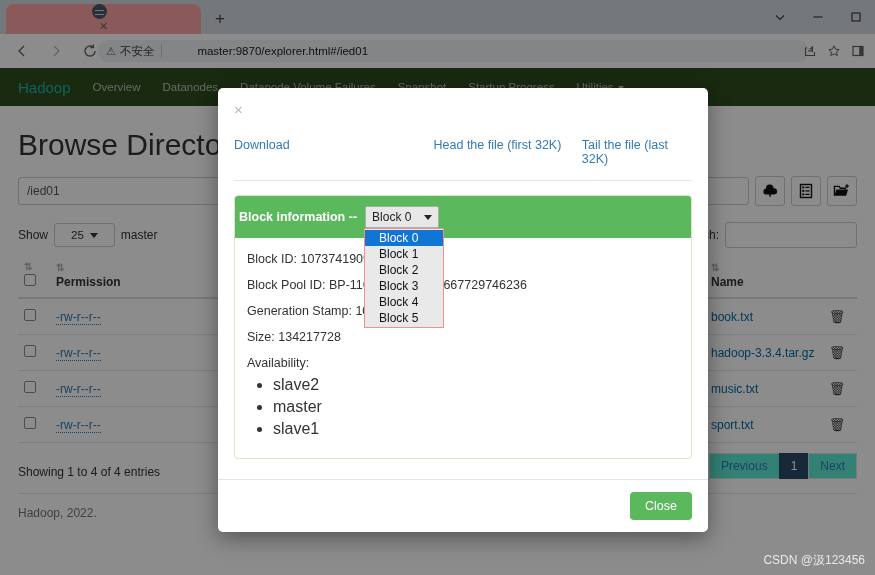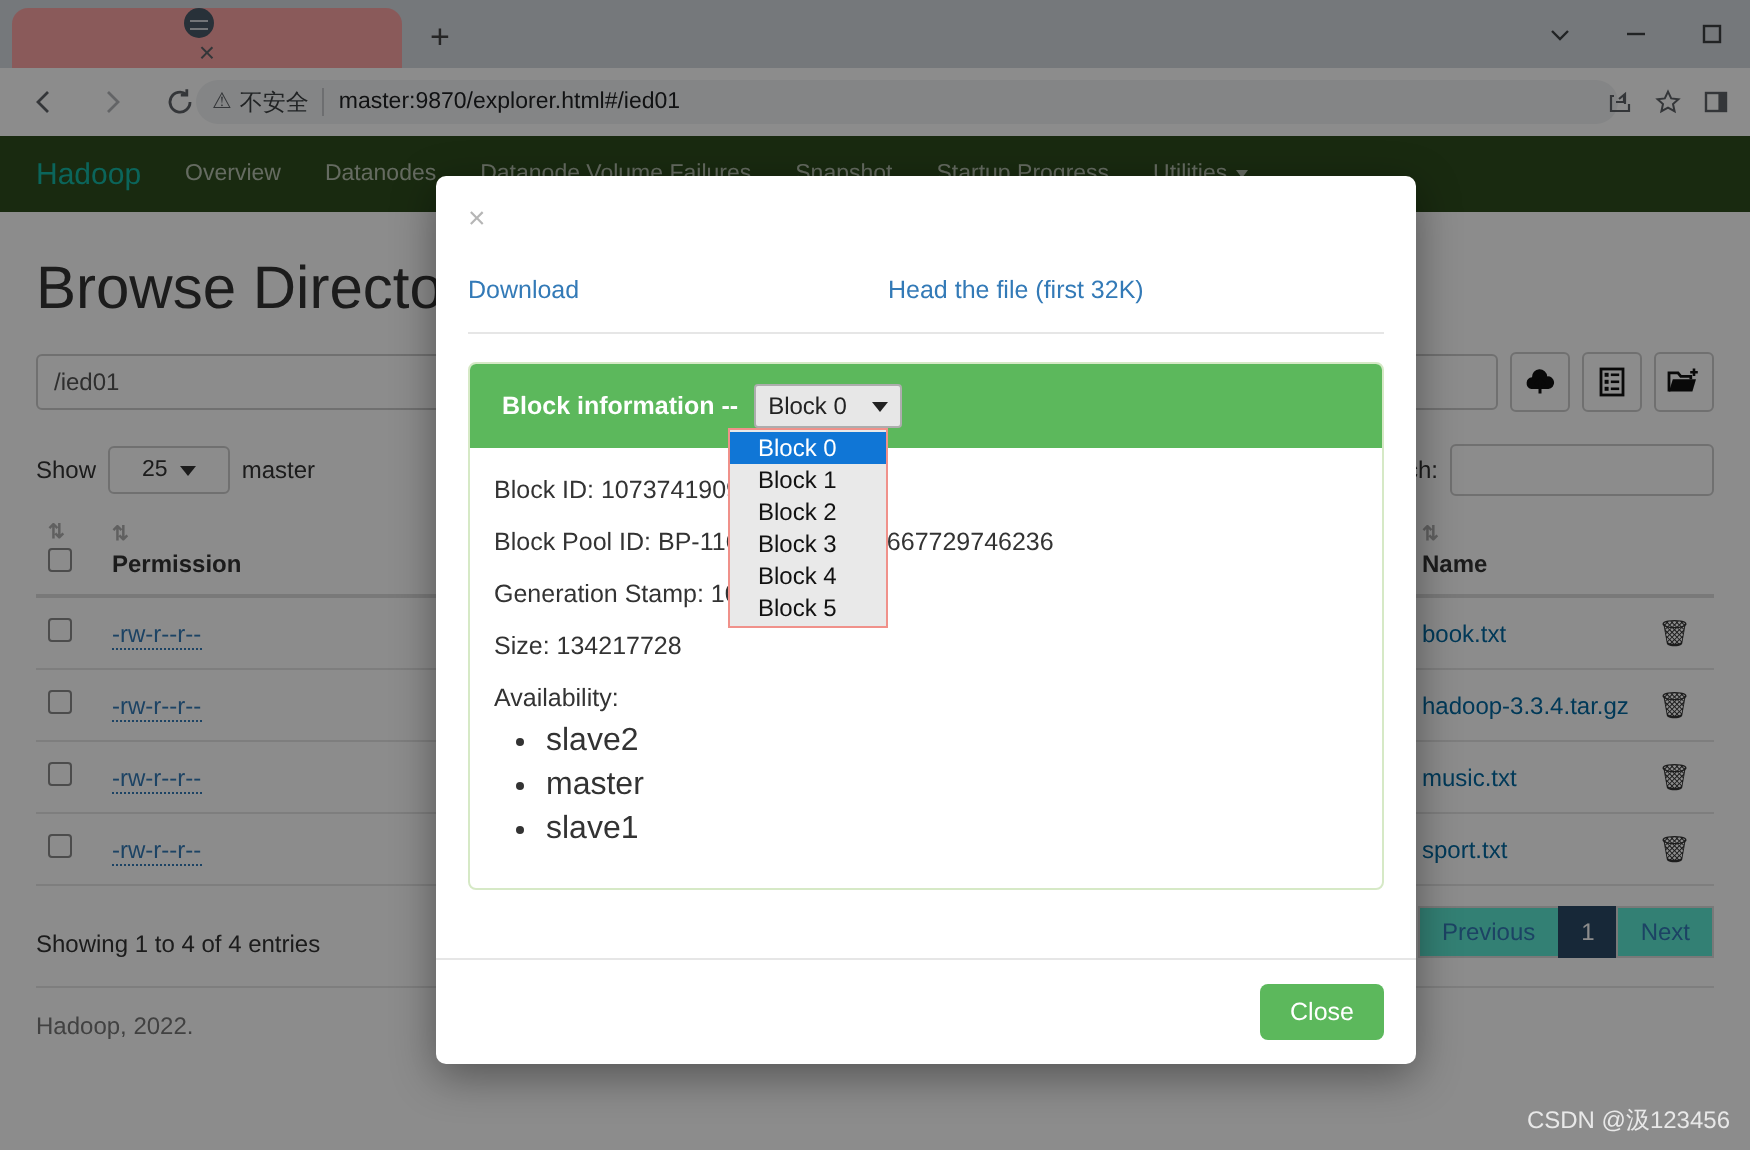--- a/index.html
+++ b/index.html
@@ -56,21 +56,21 @@
   .navbtn.first { margin-left:8px; }
   .navbtn.dim { color:#b4b7bb; }
   .omnibox {
     position:absolute; left:98px; top:40px; height:22px; right:66px;
     background:#f1f3f4; border-radius:11px; display:flex; align-items:center;
     padding:0 8px;
   }
   .warn-ico { color:#5f6368; font-size:11px; margin-right:4px; line-height:1; }
   .notsecure { font-size:11.5px; color:#3c4043; white-space:nowrap; }
   .omni-sep { width:1px; height:14px; background:#c6c9cc; margin:0 7px; }
-  .urltext { font-size:11.5px; color:#202124; white-space:nowrap; }
+  .urltext { font-size:11.5px; color:#202124; white-space:nowrap;margin-left:28px; }
   .omni-right { position:absolute; right:6px; top:39px; display:flex; gap:2px; align-items:center; }
   .oicon { width:22px; height:24px; display:flex; align-items:center; justify-content:center; color:#5f6368; }
 
   
   .page { position:absolute; left:0; top:68px; width:875px; height:507px; background:#fff; overflow:hidden; }
   .hnav {
     height:38px; background:#2e4d1e; display:flex; align-items:center;
     padding-left:18px; gap:0;
   }
   .hbrand { color:#14b8a6; font-size:15px; margin-right:22px; }
@@ -148,21 +148,21 @@
   .modal-body { padding:0 16px 10px 16px; flex:1 1 auto; position:relative; }
   .linkrow { display:flex; padding:6px 0 14px 0; }
   .mlink { color:#337ab7; font-size:12.5px; }
   .mlink.a { width:210px; }
   .mlink.b { width:156px; }
   .hr { border-top:1px solid #e6e6e6; }
 
   .panel { margin-top:14px; border:1px solid #d6e9c6; border-radius:4px; }
   .panel-head {
     background:#5cb85c; color:#fff; font-size:12.5px; font-weight:bold;
-    padding:10px 16px; border-radius:3px 3px 0 0;
+    padding:10px 4px; border-radius:3px 3px 0 0;
     display:flex; align-items:center; gap:8px; position:relative;
   }
   .blk-select {
     background:#e7e7e7; border:1px solid #adadad; border-radius:2px;
     color:#222; font-weight:normal; font-size:12px;
     height:22px; width:74px; padding:0 6px;
     display:flex; align-items:center; justify-content:space-between;
   }
   .blk-caret { width:0;height:0;border-left:4px solid transparent;border-right:4px solid transparent;border-top:5px solid #222; }
   .blk-list {
@@ -394,20 +394,21 @@
 
   <div class="modal">
     <div class="modal-head">
       <div class="modal-x">×</div>
     </div>
 
     <div class="modal-body">
       <div class="linkrow">
         <div class="mlink a">Download</div>
         <div class="mlink b">Head the file (first 32K)</div>
+        <div class="mlink">Tail the file (last 32K)</div>
       </div>
       <div class="hr"></div>
 
       <div class="panel">
         <div class="panel-head">
           <span>Block information --</span>
           <div class="blk-select">
             <span>Block 0</span>
             <span class="blk-caret"></span>
           </div>

